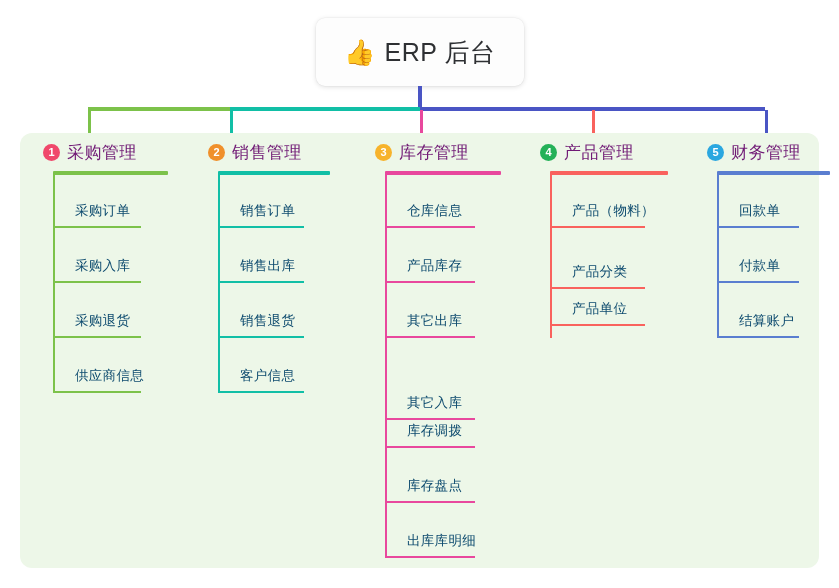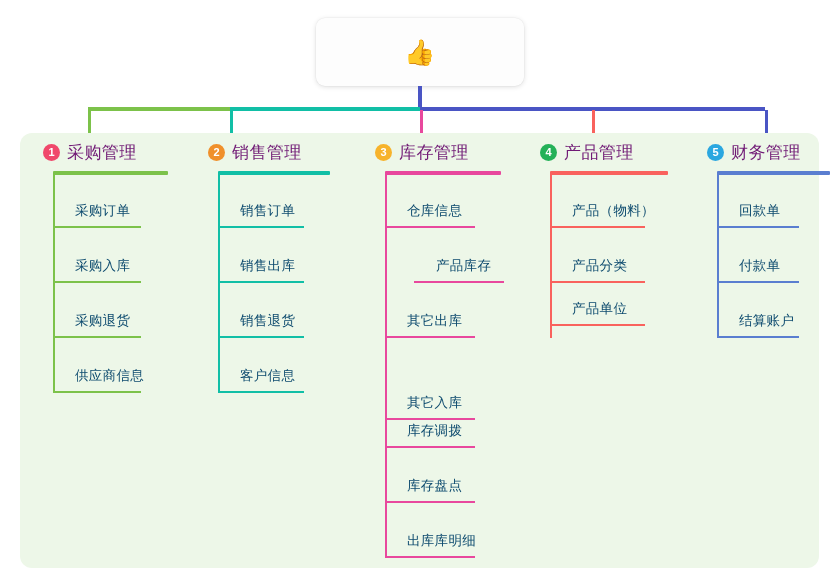--- a/index.html
+++ b/index.html
@@ -140,20 +140,21 @@
     left: 0;
     bottom: 0;
     height: 2px;
   }
 </style>
 </head>
 <body>
 
 <div id="root-node">
   <span id="root-emoji">👍</span>
+  <span id="root-title">ERP 后台</span>
 </div>
 
 <div id="root-stem" class="conn"></div>
 
 <div id="connectors">
     <div class="conn hbar" style="left: 88px; width: 142px; background: rgb(124, 194, 74);"></div>
     <div class="conn hbar" style="left: 230px; width: 190px; background: rgb(17, 191, 166);"></div>
     <div class="conn hbar" style="left: 420px; width: 345px; background: rgb(74, 85, 196);"></div>
     <div class="conn drop" style="left: 88px; background: rgb(124, 194, 74);"></div>
     <div class="conn drop" style="left: 230px; background: rgb(17, 191, 166);"></div>
@@ -215,21 +216,21 @@
       <div class="col-header">
         <span class="badge" style="background: rgb(247, 179, 43);">3</span>
         <span class="col-title">库存管理</span>
       </div>
       <div class="header-rule" style="width: 116px; background: rgb(232, 72, 157);"></div>
       <div class="spine" style="background: rgb(232, 72, 157); height: 385px;"></div>
       <div class="leaf" style="top: 40px; width: 90px;">
         <span class="leaf-label">仓库信息</span>
         <div class="leaf-rule" style="width: 90px; background: rgb(232, 72, 157);"></div>
       </div>
-      <div class="leaf" style="top: 95px; width: 90px; margin-left: 29px;">
+      <div class="leaf" style="top: 95px; width: 90px;">
         <span class="leaf-label">产品库存</span>
         <div class="leaf-rule" style="width: 90px; background: rgb(232, 72, 157);"></div>
       </div>
       <div class="leaf" style="top: 150px; width: 90px;">
         <span class="leaf-label">其它出库</span>
         <div class="leaf-rule" style="width: 90px; background: rgb(232, 72, 157);"></div>
       </div>
       <div class="leaf" style="top: 205px; width: 90px; margin-top: 27px;">
         <span class="leaf-label">其它入库</span>
         <div class="leaf-rule" style="width: 90px; background: rgb(232, 72, 157);"></div>
@@ -251,21 +252,21 @@
       <div class="col-header">
         <span class="badge" style="background: rgb(36, 177, 88);">4</span>
         <span class="col-title">产品管理</span>
       </div>
       <div class="header-rule" style="width: 118px; background: rgb(249, 98, 93);"></div>
       <div class="spine" style="background: rgb(249, 98, 93); height: 165px;"></div>
       <div class="leaf" style="top: 40px; width: 95px;">
         <span class="leaf-label">产品（物料）</span>
         <div class="leaf-rule" style="width: 95px; background: rgb(249, 98, 93);"></div>
       </div>
-      <div class="leaf" style="top: 95px; width: 95px; padding-left: 8px;">
+      <div class="leaf" style="top: 101px; width: 95px; padding-left: 8px;">
         <span class="leaf-label">产品分类</span>
         <div class="leaf-rule" style="width: 95px; background: rgb(249, 98, 93);"></div>
       </div>
       <div class="leaf" style="top: 138px; width: 95px;">
         <span class="leaf-label">产品单位</span>
         <div class="leaf-rule" style="width: 95px; background: rgb(249, 98, 93);"></div>
       </div>
     </div>
     <div class="column" style="left: 687px;">
       <div class="col-header">

